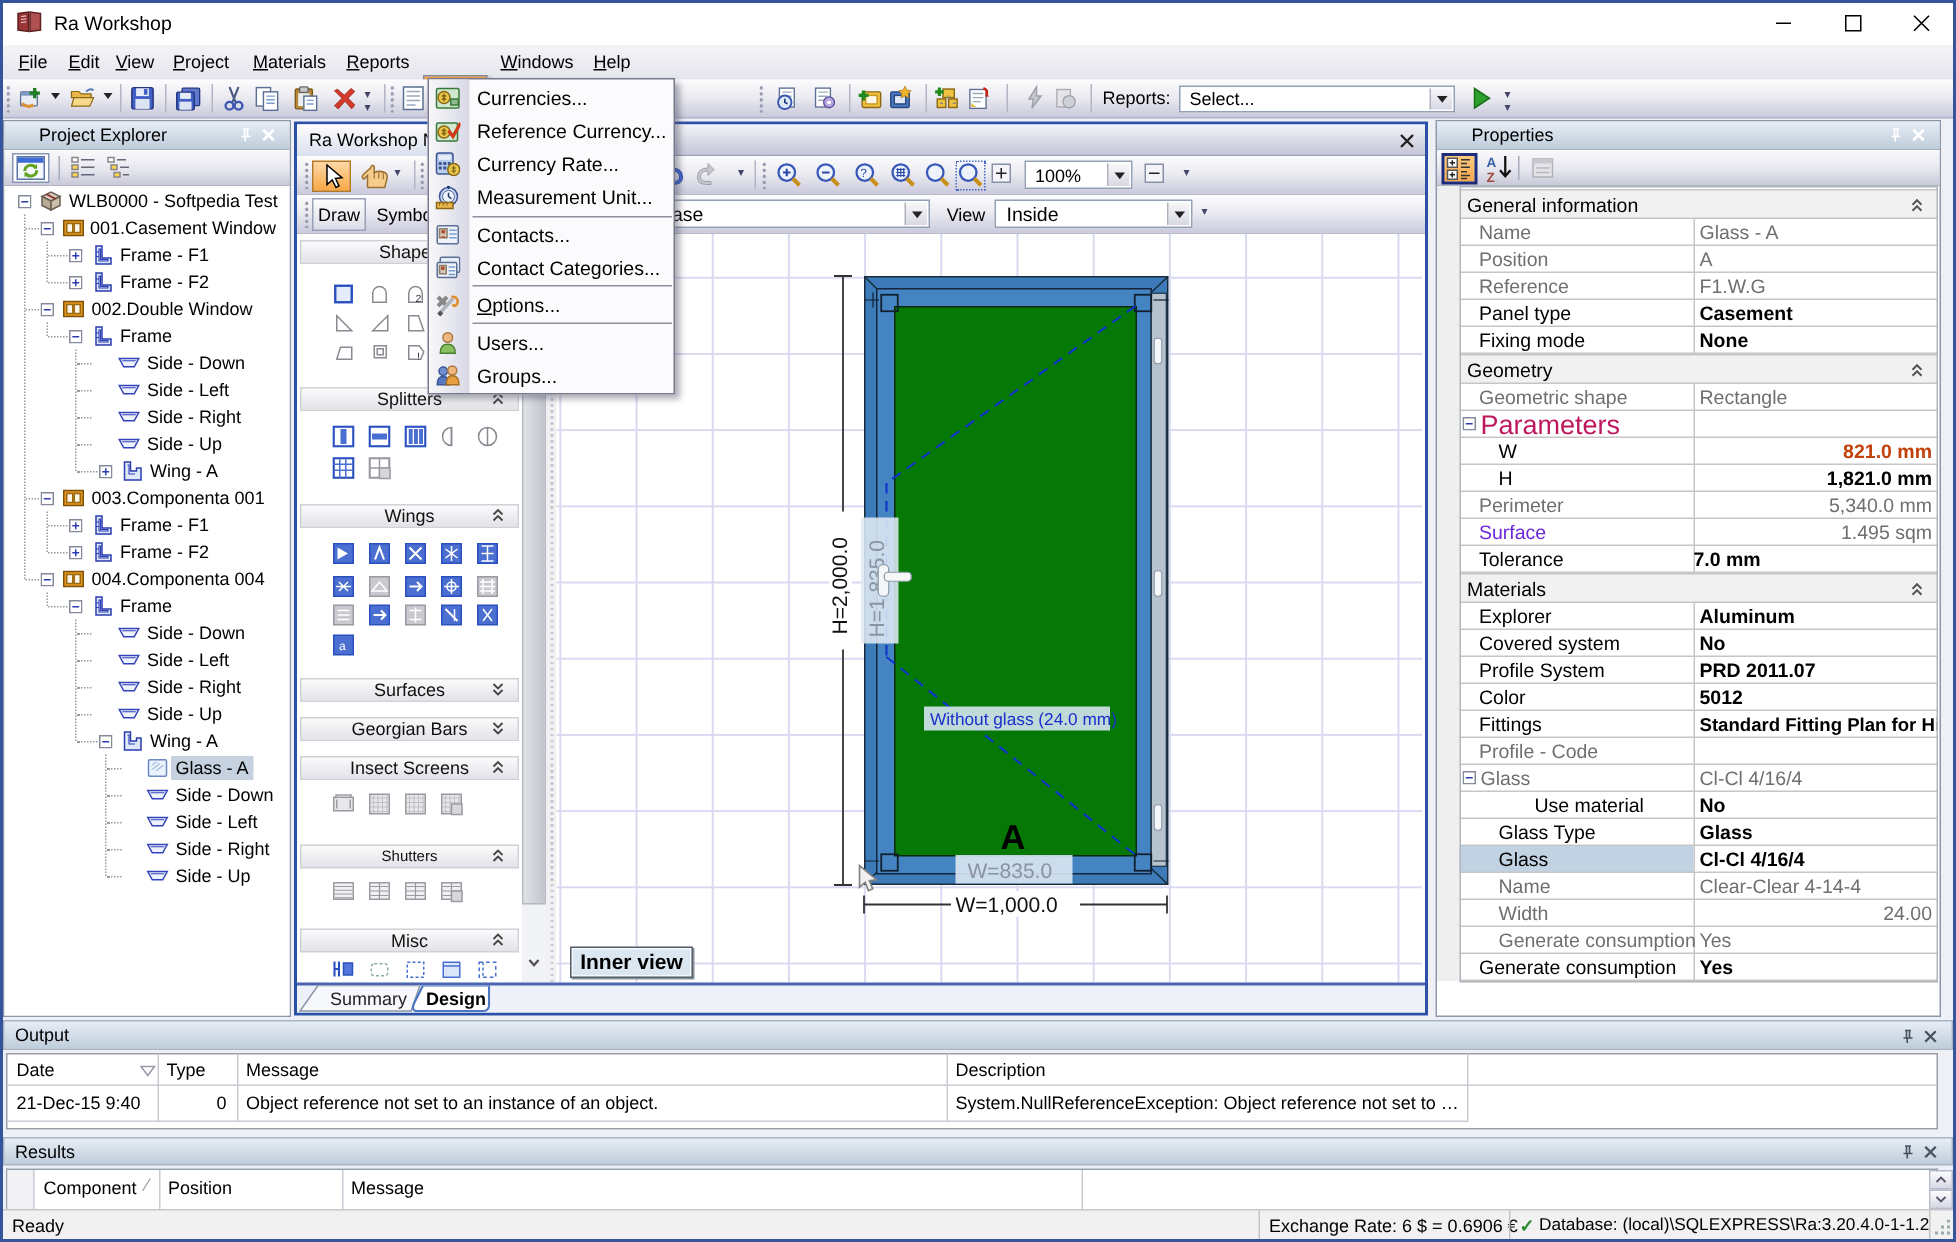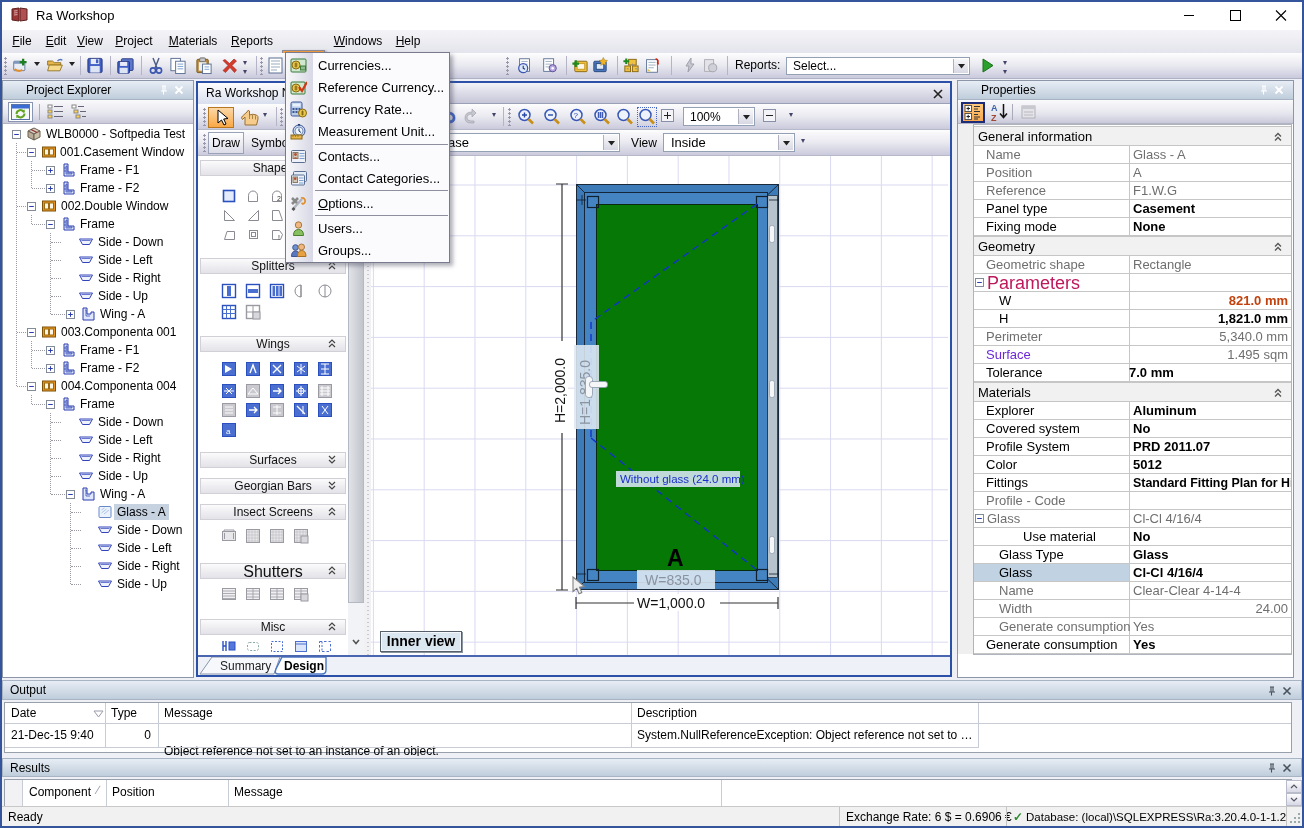--- a/index.html
+++ b/index.html
@@ -715,21 +715,21 @@
         </svg>
 <svg class="abs" style="left:71px;top:372px;" width="16" height="16" viewBox="0 0 16 16">
           <rect x="1.5" y="1.5" width="13" height="13" fill="#e8e8ea" stroke="#9a9aa2"></rect>
           <path d="M2 4 h12 M2 7 h12 M2 10 h12 M2 13 h12 M4 2 v12 M7 2 v12 M10 2 v12 M13 2 v12" stroke="#c0c0c6" stroke-width="0.7"></path>
         </svg>
 <svg class="abs" style="left:95px;top:372px;" width="16" height="16" viewBox="0 0 16 16">
           <rect x="1.5" y="1.5" width="13" height="13" fill="#e8e8ea" stroke="#9a9aa2"></rect>
           <path d="M2 4 h12 M2 7 h12 M2 10 h12 M2 13 h12 M4 2 v12 M7 2 v12 M10 2 v12 M13 2 v12" stroke="#c0c0c6" stroke-width="0.7"></path>
           <rect x="8" y="8" width="7" height="7" fill="#d8d8dc" stroke="#9a9aa2"></rect>
         </svg>
-<div class="abs" style="left:2px;top:407px;width:146px;height:16px;background:linear-gradient(#fbfbfc,#e2e2e8);border:1px solid #d0d0d6;font-size:16px;text-align:center;line-height:15px;color:#111;">Shutters</div>
+<div class="abs" style="left:2px;top:407px;width:146px;height:16px;background:linear-gradient(#fbfbfc,#e2e2e8);border:1px solid #d0d0d6;font-size:10px;text-align:center;line-height:15px;color:#111;">Shutters</div>
 <svg class="abs" style="left:128px;top:409px;" width="12" height="12">
           <path d="M3 5 L6 2 L9 5 M3 9 L6 6 L9 9" stroke="#444" fill="none" stroke-width="1.2"></path>
         </svg>
 <svg class="abs" style="left:23px;top:430px;" width="16" height="16" viewBox="0 0 16 16">
           <rect x="1.5" y="2.5" width="13" height="11" fill="#f0f0f2" stroke="#9a9aa2"></rect>
           <path d="M2 5 h12 M2 7.5 h12 M2 10 h12 M2 12.5 h12" stroke="#9a9aa2" stroke-width="0.8"></path>
         </svg>
 <svg class="abs" style="left:47px;top:430px;" width="16" height="16" viewBox="0 0 16 16">
           <rect x="1.5" y="2.5" width="13" height="11" fill="#f0f0f2" stroke="#9a9aa2"></rect>
           <path d="M8 2.5 v11 M2 5 h12 M2 8 h12 M2 11 h12" stroke="#9a9aa2" stroke-width="0.8"></path>
@@ -990,21 +990,21 @@
   <div class="abs" style="left:159px;top:3px;">Message</div>
   <div class="abs" style="left:626px;top:0;width:1px;height:21px;background:#c8ccd4;"></div>
   <div class="abs" style="left:632px;top:3px;">Description</div>
   <div class="abs" style="left:973px;top:0;width:1px;height:21px;background:#c8ccd4;"></div>
  </div>
  <div class="abs" style="left:0;top:21px;width:1286px;height:24px;font-size:12px;">
   <div class="abs" style="left:6px;top:4px;">21-Dec-15 9:40</div>
   <div class="abs" style="left:100px;top:0;width:1px;height:24px;background:#c8ccd4;"></div>
   <div class="abs" style="left:106px;top:4px;width:40px;text-align:right;">0</div>
   <div class="abs" style="left:153px;top:0;width:1px;height:24px;background:#c8ccd4;"></div>
-  <div class="abs" style="left:159px;top:20px;">Object reference not set to an instance of an object.</div>
+  <div class="abs" style="left:159px;top:4px;">Object reference not set to an instance of an object.</div>
   <div class="abs" style="left:626px;top:0;width:1px;height:24px;background:#c8ccd4;"></div>
   <div class="abs" style="left:632px;top:4px;width:341px;overflow:hidden;white-space:nowrap;text-overflow:ellipsis;">System.NullReferenceException: Object reference not set to an inst…</div>
   <div class="abs" style="left:973px;top:0;width:1px;height:24px;background:#c8ccd4;"></div>
   <div class="abs" style="left:0;top:23px;width:973px;height:1px;background:#c8ccd4;"></div>
  </div>
 </div>
 </div>
 
 <div id="results" class="abs" style="left:2px;top:756px;width:1300px;height:50px;background:#eef0f5;">
 <div class="abs" style="left:0;top:2px;width:1300px;height:19px;background:linear-gradient(#e7edf5,#bfcddb);border:1px solid #a8b4c4;font-size:12px;line-height:18px;padding-left:7px;">Results<svg class="pin" style="right:24px;top:3px;" viewBox="0 0 12 12">

